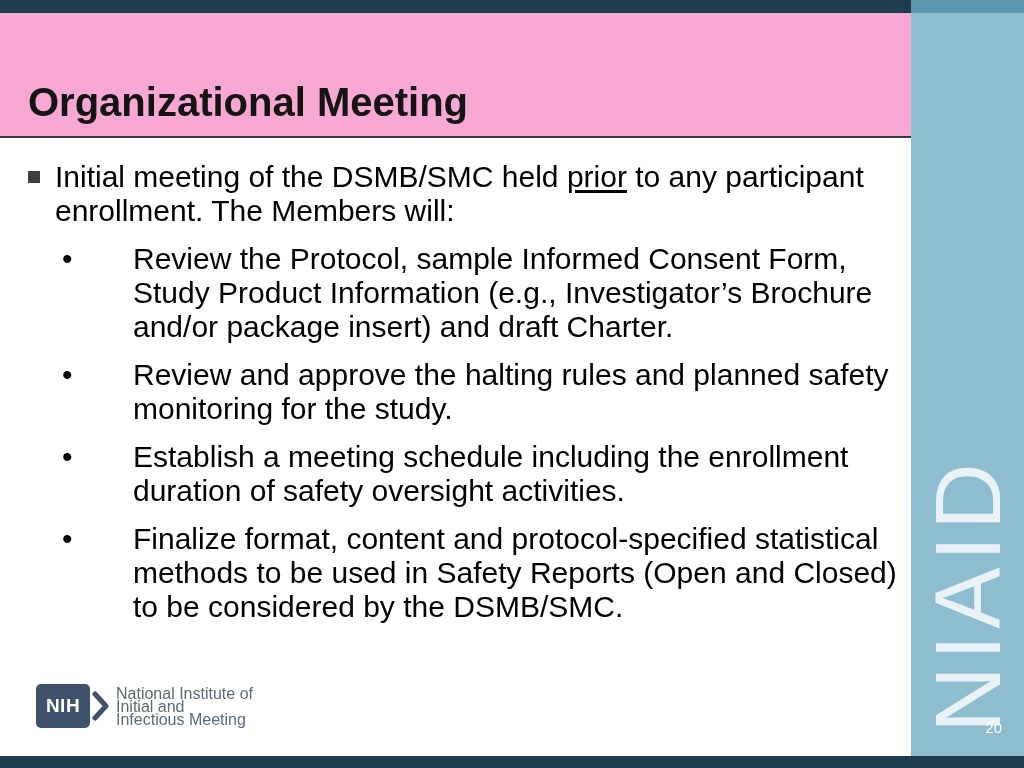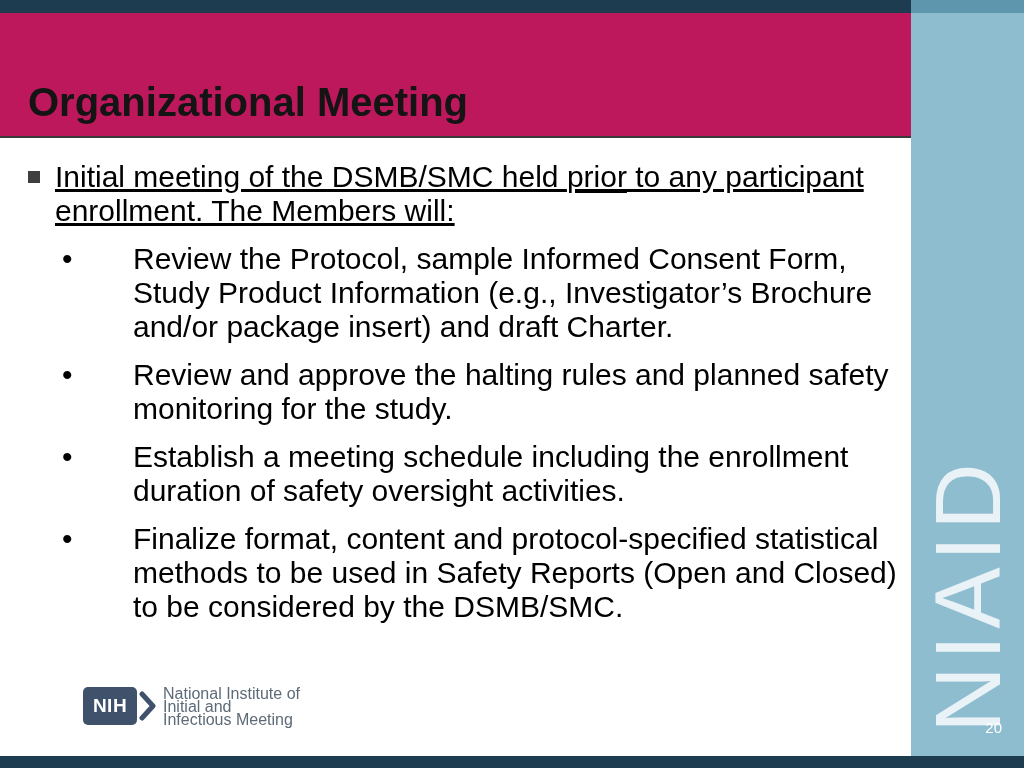--- a/index.html
+++ b/index.html
@@ -16,32 +16,32 @@
   .side-band { position:absolute; top:0; right:0; width:113px; height:768px; background:var(--band,#8fbdd0); z-index:1; }
   .band-top-strip { position:absolute; top:0; left:0; width:113px; height:13px; background:var(--band_top_strip,#5e96ae); }
 
   
   .top-bar { position:absolute; top:0; left:0; width:911px; height:13px; background:var(--bar,#1d3c50); z-index:2; }
   .bottom-bar { position:absolute; bottom:0; left:0; width:1024px; height:12px; background:var(--bar,#1d3c50); z-index:3; }
 
   
   .header {
     position:absolute; top:13px; left:0; width:911px; height:125px;
-    background:#be185d; border-bottom:2px solid var(--header_line,#3a3a3a);
+    background:#f9a8d4; border-bottom:2px solid var(--header_line,#3a3a3a);
     display:flex; align-items:flex-end; padding:0 8px 13px 28px; z-index:2;
   }
   .title { font-size:40px; font-weight:bold; color:var(--title_color,#141414); line-height:1.05; }
 
   
   .content {
     position:absolute; top:160px; left:28px; width:875px;
     font-size:30px; line-height:34px; color:var(--body_text,#000);
     z-index:2;
   }
-  .li1 { display:flex; margin-bottom:14px;text-decoration:underline; }
+  .li1 { display:flex; margin-bottom:14px; }
   .li1 .marker { width:27px; flex:none; }
   .square {
     width:12px; height:12px; margin-top:11px;
     background:var(--bullet_square,#3f3f3f); display:block;
   }
   .li1 .text { flex:1; }
   .u { text-decoration:underline; text-underline-offset:3px; }
 
   .li2 { display:flex; margin-left:34px; margin-bottom:14px; }
   .li2 .marker { width:23px; flex:none; }
@@ -56,24 +56,24 @@
     text-align:center; line-height:90px;
     z-index:2; pointer-events:none;
   }
 
   
   .footer-logo {
     position:absolute; left:36px; bottom:44px; height:36px;
     display:flex; align-items:center; z-index:2;
   }
   .nih-box {
-    width:54px; height:38px; border-radius:5px;
+    width:54px; height:44px; border-radius:5px;
     background:var(--nih_box,#40526b); color:#fff;
     font-weight:bold; font-size:19px; letter-spacing:0.5px;
-    display:flex; align-items:center; justify-content:center;margin-left:47px;
+    display:flex; align-items:center; justify-content:center;
   }
   .nih-chevron { color:var(--nih_box,#40526b); margin:0 6px 0 2px; display:flex; align-items:center; }
   .institute-text {
     font-size:16px; line-height:13px; font-weight:normal;
     color:var(--institute_text,#5d6a77);
   }
 
   
   .page-number {
     position:absolute; right:22px; bottom:32px;

